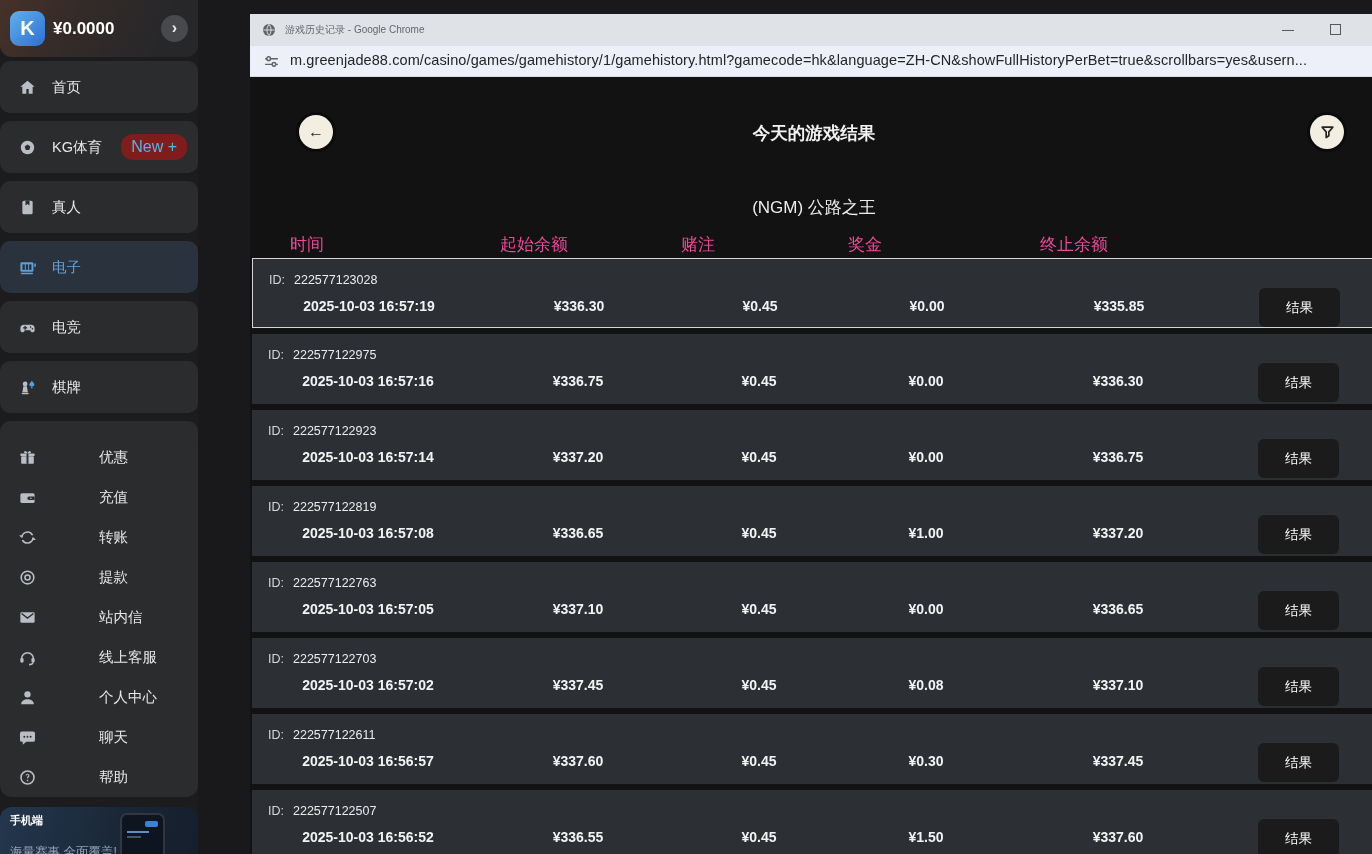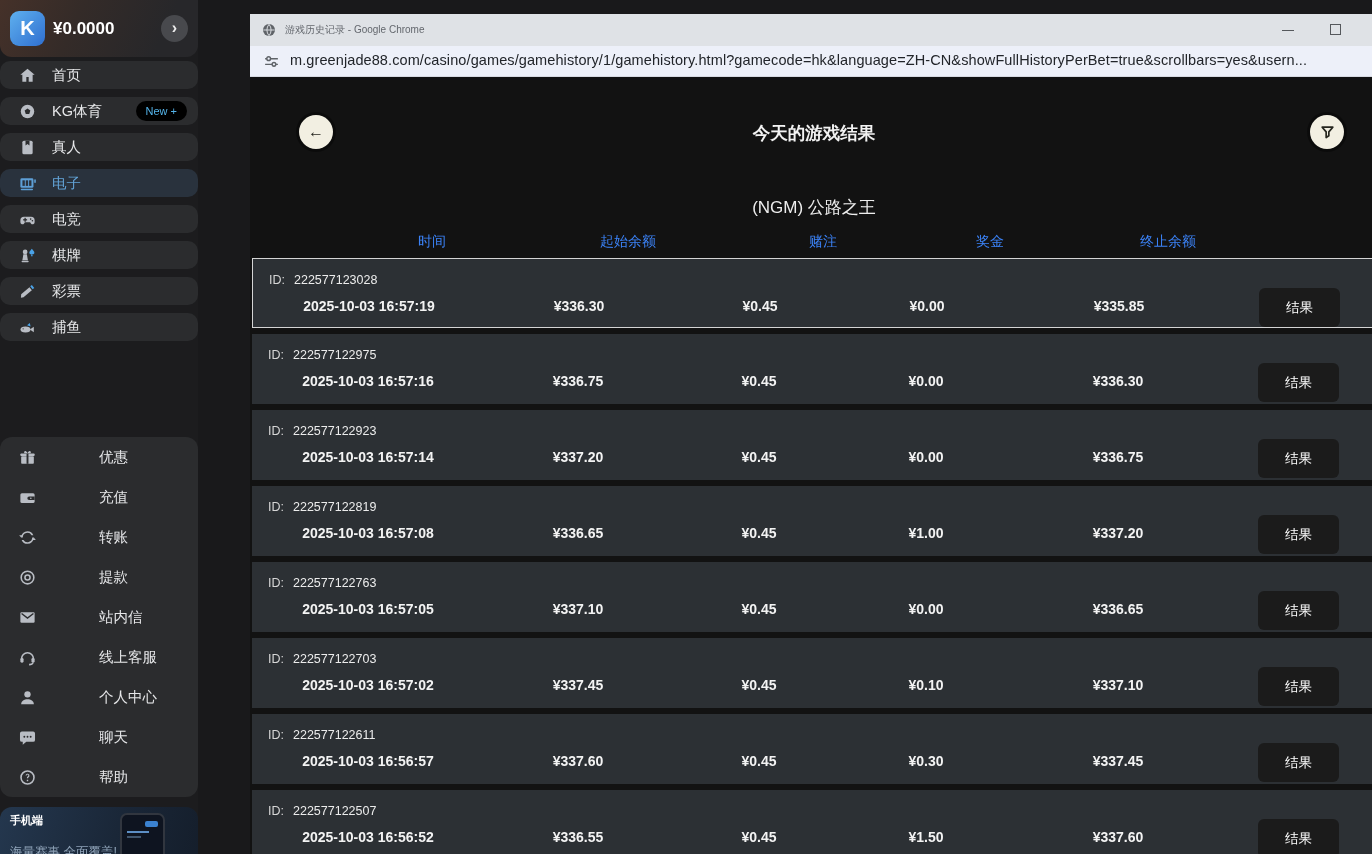--- a/index.html
+++ b/index.html
@@ -13,33 +13,33 @@
     border-radius:0 0 12px 12px;
     background:linear-gradient(115deg,#453129 0%,#342b28 38%,#27272a 80%); }
   .logo { position:absolute; left:10px; top:11px; width:35px; height:35px; border-radius:9px;
     background:linear-gradient(135deg,#5fb0ee 0%,#2f6fd0 100%);
     color:#fff; font-weight:bold; font-size:20px; display:flex; align-items:center; justify-content:center; }
   .balance-text { position:absolute; left:53px; top:19px; color:#fff; font-size:17px; font-weight:bold; }
   .balance-chevron { position:absolute; left:161px; top:15px; width:27px; height:27px; border-radius:50%;
     background:#48494d; color:#eee; display:flex; align-items:center; justify-content:center;
     font-size:16px; font-weight:bold; padding-bottom:2px; }
   .nav1 { position:absolute; left:0; top:61px; width:198px; }
-  .nitem { height:28px; margin-bottom:8px; border-radius:10px; background:#2b2c2e;
+  .nitem { height:52px; margin-bottom:8px; border-radius:10px; background:#2b2c2e;
     display:flex; align-items:center; padding-left:17px; color:#e6e7e9; font-size:14.5px; }
   .nitem.active { background:#29323d; color:#63a4d8; }
   .nav2 { position:absolute; left:0; top:437px; width:198px; height:360px; border-radius:12px; background:#2b2c2e; }
   .nav2 .nitem { height:40px; margin:0; border-radius:0; background:transparent;gap:47px; }
   .nicon { width:21px; height:21px; margin-right:14px; display:flex; align-items:center; justify-content:center; }
   .nicon svg { width:19px; height:19px; }
   .ic-main { fill:#b9bdc4; } .ic-dark { fill:#2b2c2e; } .ic-blue { fill:#4aa3e8; }
   .ic-ring { fill:none; stroke:#b9bdc4; stroke-width:2; }
   .ic-darkstroke { fill:none; stroke:#2b2c2e; stroke-width:1.8; }
   .active .ic-main { fill:#5d9fd6; } .active .ic-dark { fill:#29323d; }
-  .badge { margin-left:auto; margin-right:11px; background:#000000; color:#54b4ea;
-    font-size:11px; padding:4px 10px; border-radius:12px; }
+  .badge { margin-left:auto; margin-right:11px; background:#7f1d1d; color:#54b4ea;
+    font-size:16px; padding:4px 10px; border-radius:12px; }
   .mobile-card { position:absolute; left:0; top:807px; width:198px; height:92px; border-radius:12px;
     background:linear-gradient(105deg,#24374e 0%,#1a2738 55%,#141d2a 100%); }
   .mc-title { position:absolute; left:10px; top:6px; color:#fff; font-size:11px; font-weight:bold;font-family:Liberation Serif, serif; }
   .mc-sub { position:absolute; left:10px; top:37px; color:#8fa3b8; font-size:12.5px; }
   .phone { position:absolute; left:120px; top:6px; width:45px; height:82px; border-radius:7px;
     background:#0e1420; border:2px solid #31363f; overflow:hidden; }
   .phone-screen { position:absolute; left:3px; top:3px; width:35px; height:72px; border-radius:4px;
     background:linear-gradient(165deg,#1c3452 0%,#142judge43a 0%,#14243a 45%,#3c5280 75%,#6a5a9a 100%); }
   .phone-btn { position:absolute; top:6px; right:5px; width:13px; height:6px; border-radius:2px; background:#3b82d0; }
   .phone-txt { position:absolute; top:16px; left:5px; width:22px; height:2px; background:#5d8fc5; }
@@ -60,21 +60,21 @@
   .circle-btn { position:absolute; width:34px; height:34px; border-radius:50%; background:#f2efe2;
     border:none; display:flex; align-items:center; justify-content:center;
     box-shadow:0 0 0 3px rgba(0,0,0,.35); }
   .back-btn { left:49px; top:38px; color:#26261f; font-size:16px; font-weight:bold; }
   .filter-btn { left:1060px; top:38px; }
   .page-title { position:absolute; left:0; top:44px; width:1128px; text-align:center;
     color:#f2f2f2; font-size:17.5px; font-weight:bold; }
   .game-name { position:absolute; left:0; top:119px; width:1128px; text-align:center;
     color:#ededed; font-size:17px; }
   .thead { position:absolute; left:2px; top:156px; width:1126px; height:20px; }
-  .hcell { position:absolute; width:156px; text-align:right; color:#3b82f6; font-size:14px; }
+  .hcell { position:absolute; width:156px; text-align:left; color:#ec4899; font-size:17px; }
   .h-time,.c-time { left:38px; } .h-start,.c-start { left:248px; } .h-bet,.c-bet { left:429px; }
   .h-prize,.c-prize { left:596px; } .h-end,.c-end { left:788px; }
   .rows { position:absolute; left:0; top:181px; width:1130px; }
   .row { position:relative; height:70px; margin:0 0 6px 2px; width:1126px; background:#2c3034; }
   .row.selected { border:1px solid #d4d4d4; }
   .rid { position:absolute; left:16px; top:14px; font-size:12.5px; color:#d6d6d6; }
   .rid-val { margin-left:9px; color:#ececec; }
   .cell { position:absolute; top:39px; width:156px; text-align:center;
     color:#f3f3f3; font-size:14px; font-weight:bold; }
   .result-btn { position:absolute; left:1006px; top:29px; width:81px; height:39px;
@@ -384,21 +384,21 @@
             <button class="result-btn">结果</button>
           </div>
 
           <div class="row">
             <div class="rid">
               <span>ID:</span><span class="rid-val">222577122703</span>
             </div>
             <div class="cell c-time">2025-10-03 16:57:02</div>
             <div class="cell c-start">¥337.45</div>
             <div class="cell c-bet">¥0.45</div>
-            <div class="cell c-prize">¥0.10</div>
+            <div class="cell c-prize">¥0.08</div>
             <div class="cell c-end">¥337.10</div>
             <button class="result-btn">结果</button>
           </div>
 
           <div class="row">
             <div class="rid">
               <span>ID:</span><span class="rid-val">222577122611</span>
             </div>
             <div class="cell c-time">2025-10-03 16:56:57</div>
             <div class="cell c-start">¥337.60</div>

